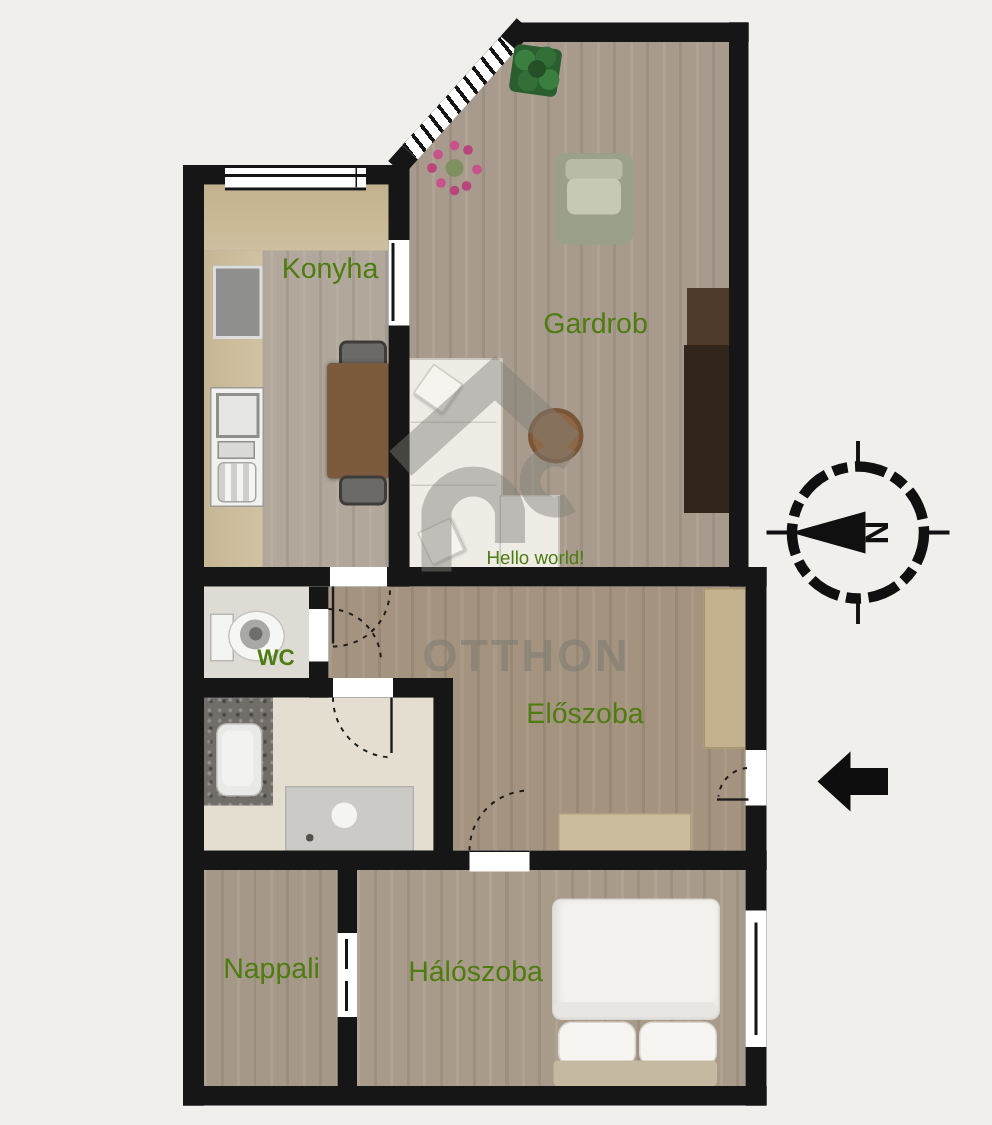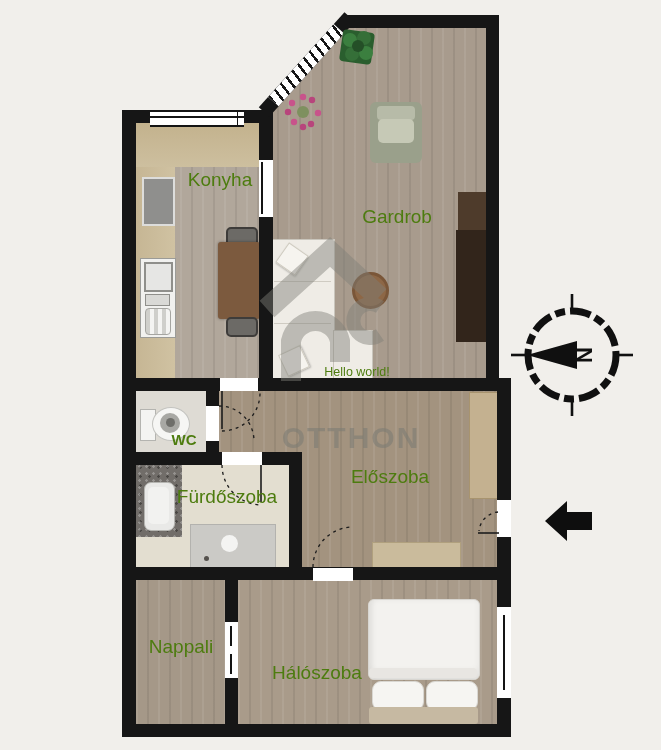--- a/index.html
+++ b/index.html
@@ -176,19 +176,18 @@
       <circle cx="303" cy="97" r="3.2" fill="#c8538b"></circle>
       <circle cx="303" cy="127" r="3.2" fill="#b8457c"></circle>
     </g>
   </svg>
 
   <div class="wm-text" style="left:331px;top:438px;margin-left:20px;">OTTHON</div>
 
   <div class="label lbl-19" style="left:220px;top:180px;">Konyha</div>
   <div class="label lbl-19" style="left:397px;top:217px;">Gardrob</div>
   <div class="label lbl-15" style="left:184px;top:439px;text-align:right;">WC</div>
-  <div class="label lbl-19" style="left:227px;top:497px;">Fürdőszoba</div>
   <div class="label lbl-19" style="left:390px;top:477px;">Előszoba</div>
   <div class="label lbl-19" style="left:181px;top:647px;">Nappali</div>
-  <div class="label lbl-19" style="left:317px;top:673px;">Hálószoba</div>
+  <div class="label lbl-19" style="left:317px;top:649px;">Hálószoba</div>
   <div class="label lbl-12" style="left:357px;top:372px;">Hello world!</div>
 
 </div>
 
 </body></html>

